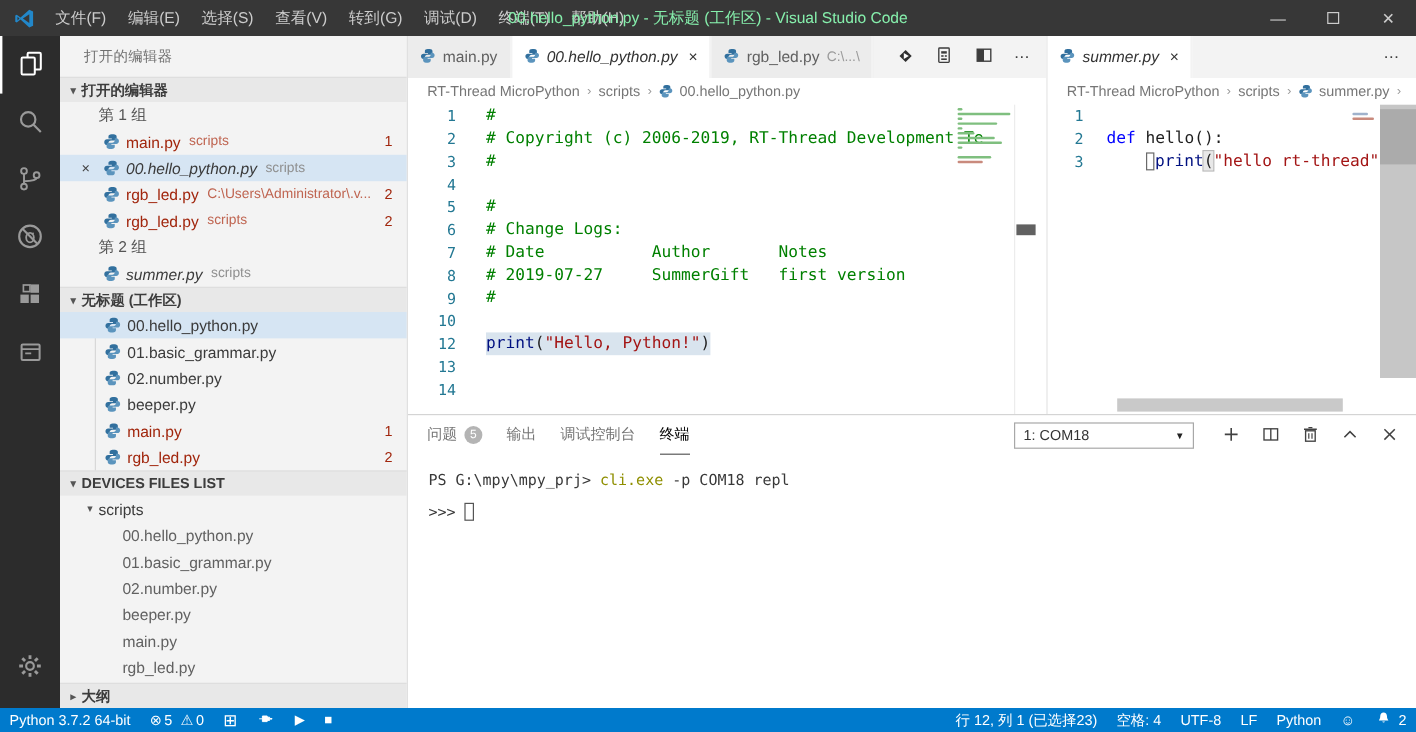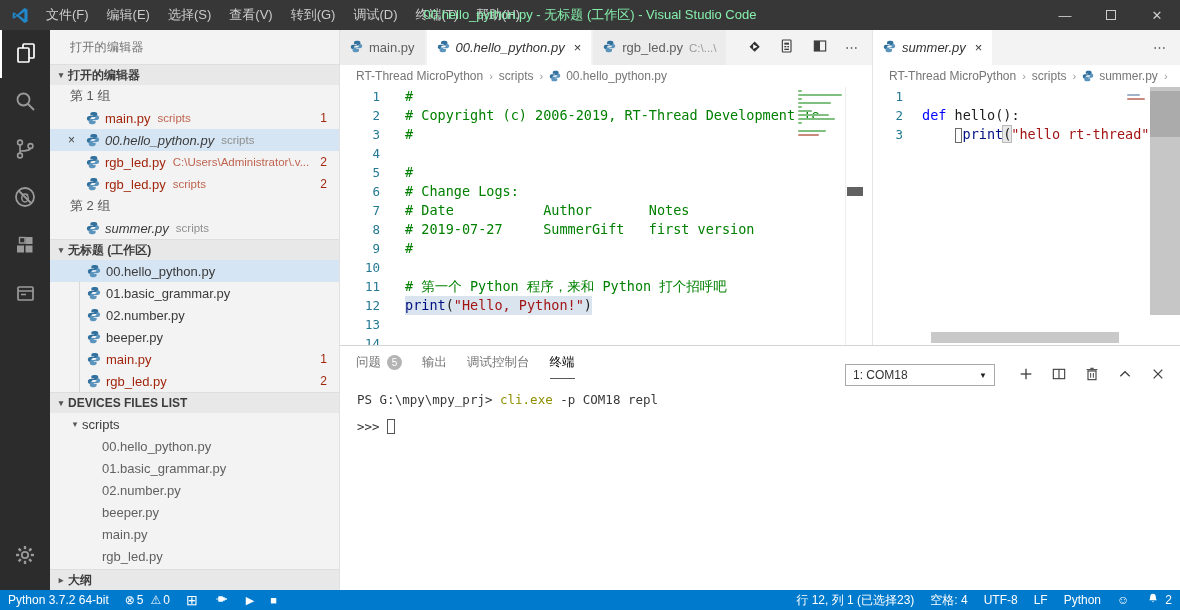--- a/index.html
+++ b/index.html
@@ -29,21 +29,21 @@
   .srow{height:22px;display:flex;align-items:center;flex:none;position:relative;font-size:13px;color:#5a5a5a;white-space:nowrap}
   .srow .pyicon{flex:none;margin-right:5px;display:flex}
   .srow .name{color:#3b3b3b}
   .srow .desc{margin-left:7px;font-size:11.5px;color:#8f8f8f}
   .srow .badge{margin-left:auto;margin-right:12px;font-size:12px;color:#a1260d}
   .srow.modified .name{color:#a1260d}
   .srow.modified .desc{color:#bf6450}
   .srow.preview .name{font-style:italic}
   .srow.selected{background:#d6e5f3}
   .srow .rowclose{position:absolute;left:18px;font-size:12px;color:#424242}
-  .group-label{padding-left:20px;color:#555}
+  .group-label{padding-left:32px;color:#555}
   .oe-item{padding-left:36px}
   .ws-wrap{position:relative}
   .ws-guide{position:absolute;left:29px;top:0;bottom:0;width:1px;background:#d8d8d8}
   .ws-item{padding-left:37px}
   .dev-folder{padding-left:18px;color:#444}
   .dev-item{padding-left:52px;color:#616161}
   .outline-header{margin-top:auto}
 
   
   .editor-area{position:absolute;left:340px;top:30px;width:840px;height:560px;background:#fff}
@@ -80,21 +80,21 @@
   .vscroll-right{position:absolute;top:0;right:0;width:30px;height:228px;background:#c6c6c6}
   .vthumb{position:absolute;top:4px;left:0;width:100%;height:46px;background:#ababab}
   .hscroll-right{position:absolute;left:58px;bottom:2px;width:188px;height:11px;background:#c9c9c9}
 
   
   .panel{position:absolute;left:0;top:315px;width:840px;height:245px;background:#fff;border-top:1px solid #d4d4d4}
   .panel-tabs{display:flex;align-items:center;height:33px;padding-left:16px;font-size:12.5px;color:#757575}
   .ptab{margin-right:20px;height:33px;display:flex;align-items:center;gap:6px}
   .ptab.active{color:#000000;border-bottom:1px solid #5a5a5a}
   .pbadge{background:#b4b4b4;color:#fff;border-radius:50%;min-width:15px;height:15px;font-size:10px;display:flex;align-items:center;justify-content:center}
-  .panel-controls{position:absolute;right:14px;top:18px;display:flex;align-items:center;gap:17px}
+  .panel-controls{position:absolute;right:14px;top:6px;display:flex;align-items:center;gap:17px}
   .term-select{width:150px;height:22px;border:1px solid #a8a8a8;background:#fff;display:flex;align-items:center;padding:0 7px;font-size:12px;color:#333;margin-right:6px}
   .term-select .caret{margin-left:auto;font-size:8px;color:#222}
   .terminal{padding:13px 0 0 17px;font-family:"DejaVu Sans Mono",monospace;font-size:12.5px;color:#383838}
   .tline{margin-bottom:12px;white-space:pre}
   .tseg.cmd{color:#8f8f00}
   .tcursor{display:inline-block;width:8px;height:15px;border:1px solid #555;vertical-align:text-bottom}
 
   
   .statusbar{position:absolute;left:0;top:590px;width:1180px;height:20px;background:#007acc;color:#fff;display:flex;align-items:center;font-size:12px}
   .sb-item{padding:17px 8px;height:20px;display:flex;align-items:center;gap:4px;white-space:nowrap}
@@ -402,21 +402,20 @@
           <div class="code-line"><span class="ln">1</span><span class="ctext"><span class="seg c">#</span></span></div>
           <div class="code-line"><span class="ln">2</span><span class="ctext"><span class="seg c"># Copyright (c) 2006-2019, RT-Thread Development Te</span></span></div>
           <div class="code-line"><span class="ln">3</span><span class="ctext"><span class="seg c">#</span></span></div>
           <div class="code-line"><span class="ln">4</span></div>
           <div class="code-line"><span class="ln">5</span><span class="ctext"><span class="seg c">#</span></span></div>
           <div class="code-line"><span class="ln">6</span><span class="ctext"><span class="seg c"># Change Logs:</span></span></div>
           <div class="code-line"><span class="ln">7</span><span class="ctext"><span class="seg c"># Date           Author       Notes</span></span></div>
           <div class="code-line"><span class="ln">8</span><span class="ctext"><span class="seg c"># 2019-07-27     SummerGift   first version</span></span></div>
           <div class="code-line"><span class="ln">9</span><span class="ctext"><span class="seg c">#</span></span></div>
           <div class="code-line"><span class="ln">10</span><span class="ctext"></span></div>
-          <div class="code-line"><span class="ln">11</span><span class="ctext"><span class="seg c"># 第一个 Python 程序，来和 Python 打个招呼吧</span></span></div>
           <div class="code-line selline"><span class="ln">12</span><span class="ctext"><span class="seg f">print</span><span class="seg t">(</span><span class="seg s">"Hello, Python!"</span><span class="seg t">)</span></span></div>
           <div class="code-line"><span class="ln">13</span><span class="ctext"></span></div>
           <div class="code-line"><span class="ln">14</span><span class="ctext"></span></div>
         </div>
       <div class="minimap" id="left-minimap">
           <div class="mmbar" style="width: 3.8px; background: rgb(127, 191, 127);"></div>
           <div class="mmbar" style="width: 43.8px; background: rgb(127, 191, 127);"></div>
           <div class="mmbar" style="width: 3.8px; background: rgb(127, 191, 127);"></div>
           <div class="mmbar" style="width: 33.4px; background: rgb(127, 191, 127);"></div>
           <div class="mmbar" style="width: 3.8px; background: rgb(127, 191, 127);"></div>

